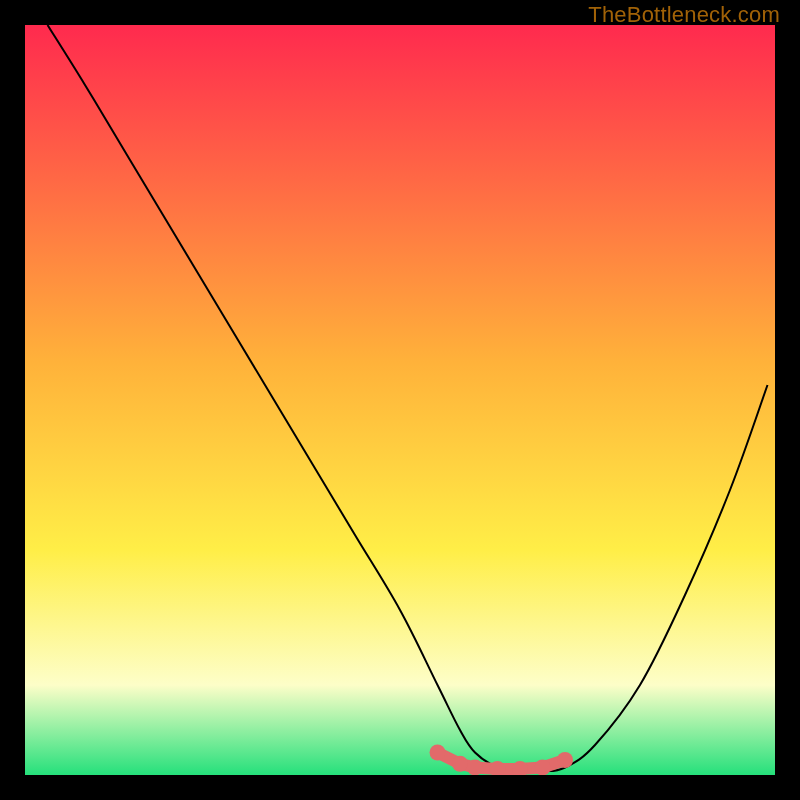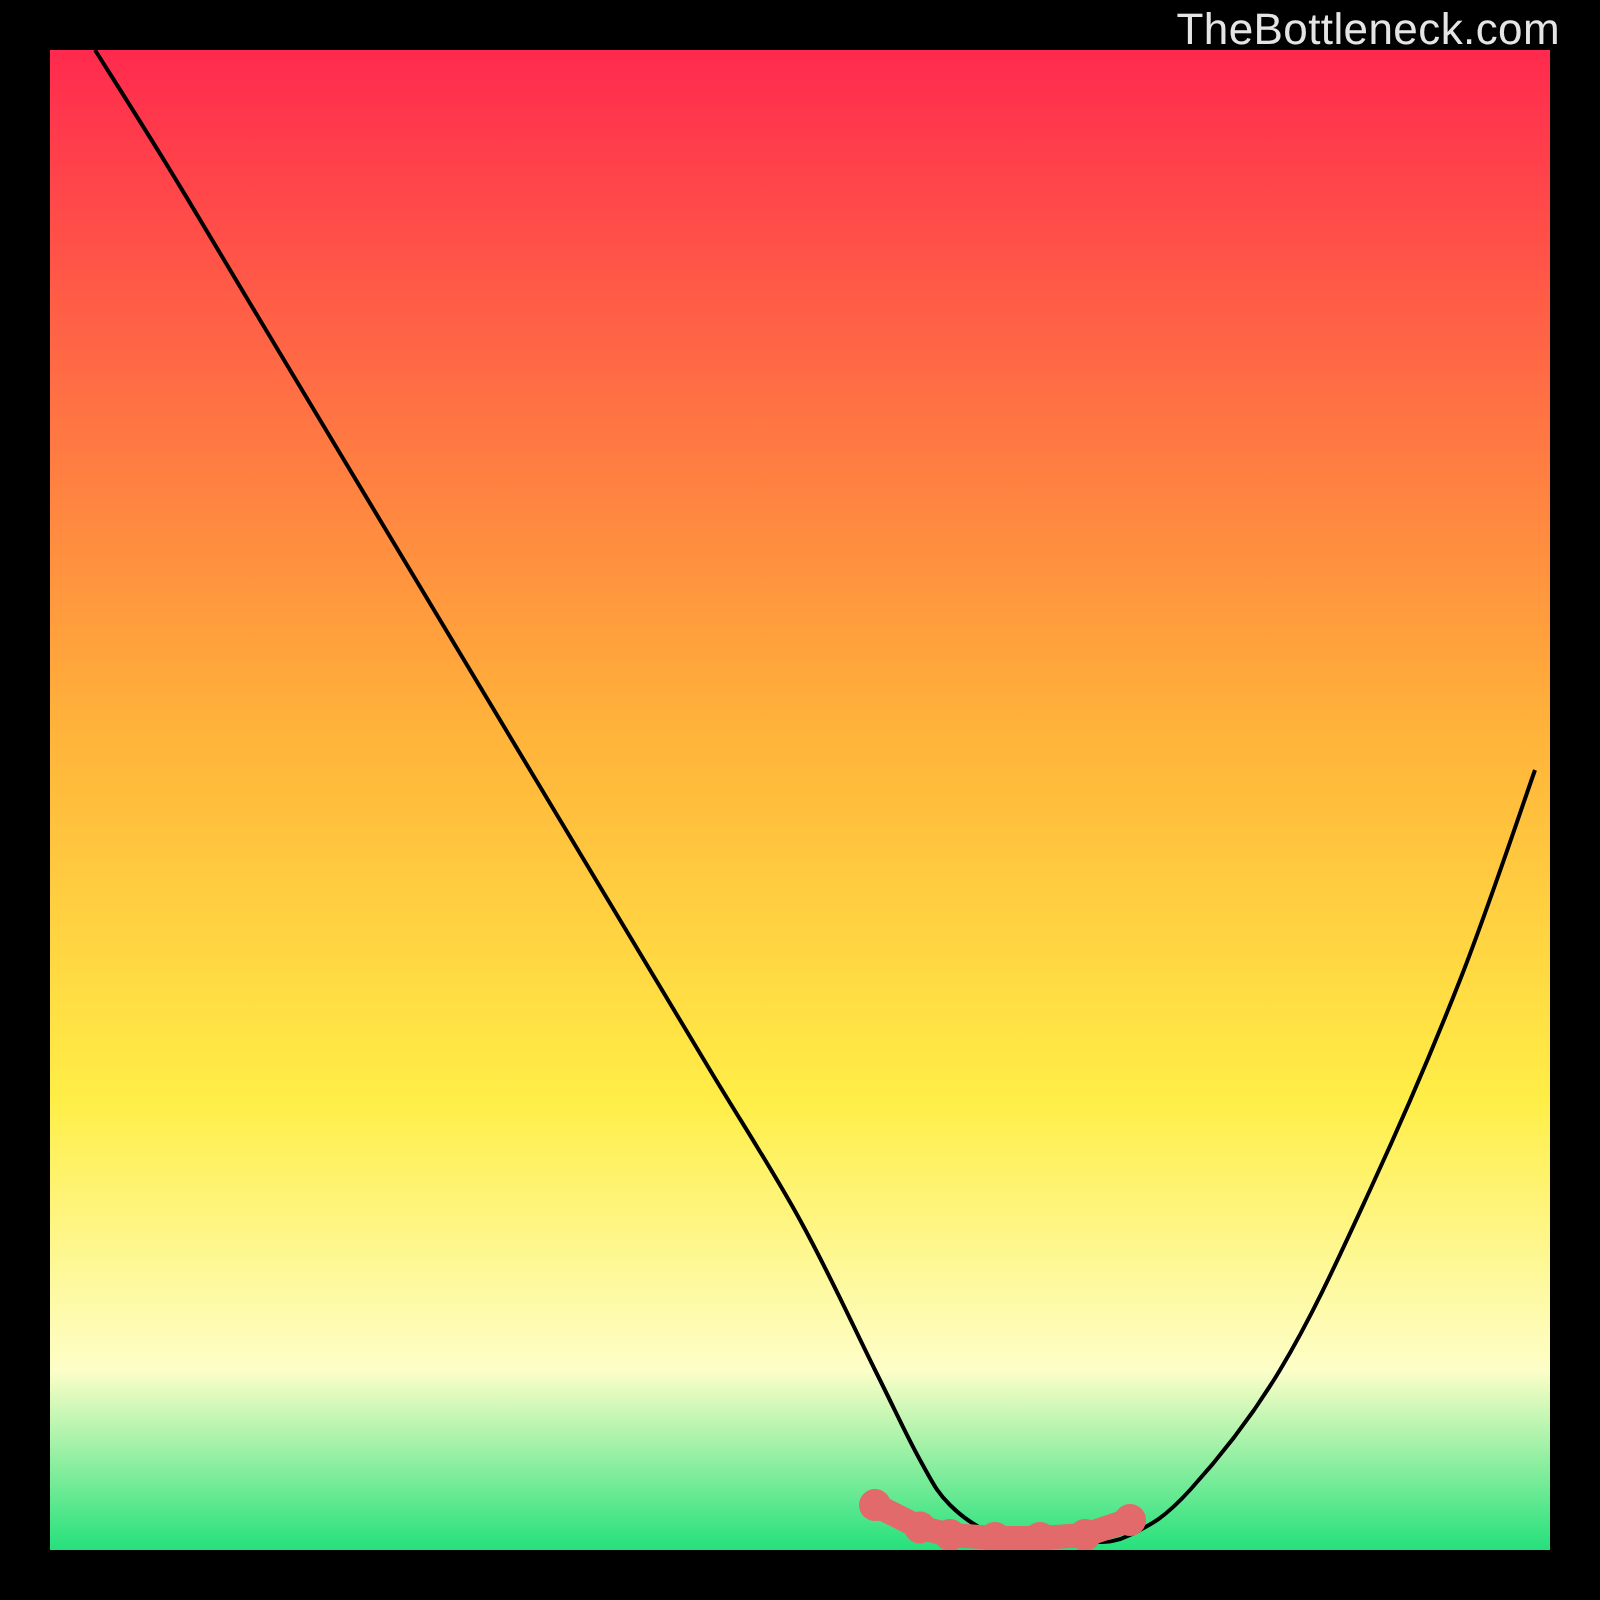--- a/index.html
+++ b/index.html
@@ -10,21 +10,21 @@
     width: 800px; height: 800px;
     background: #000;
   }
   .watermark {
     position: absolute;
     top: 2px;
     right: 20px;
     font-family: Arial, Helvetica, sans-serif;
     font-size: 22px;
     font-weight: 500;
-    color: #e5e5e5;
+    color: #a16207;
     letter-spacing: 0.2px;
   }
   .plot {
     position: absolute;
     left: 25px;
     top: 25px;
     width: 750px;
     height: 750px;
   }
   svg { display: block; }

